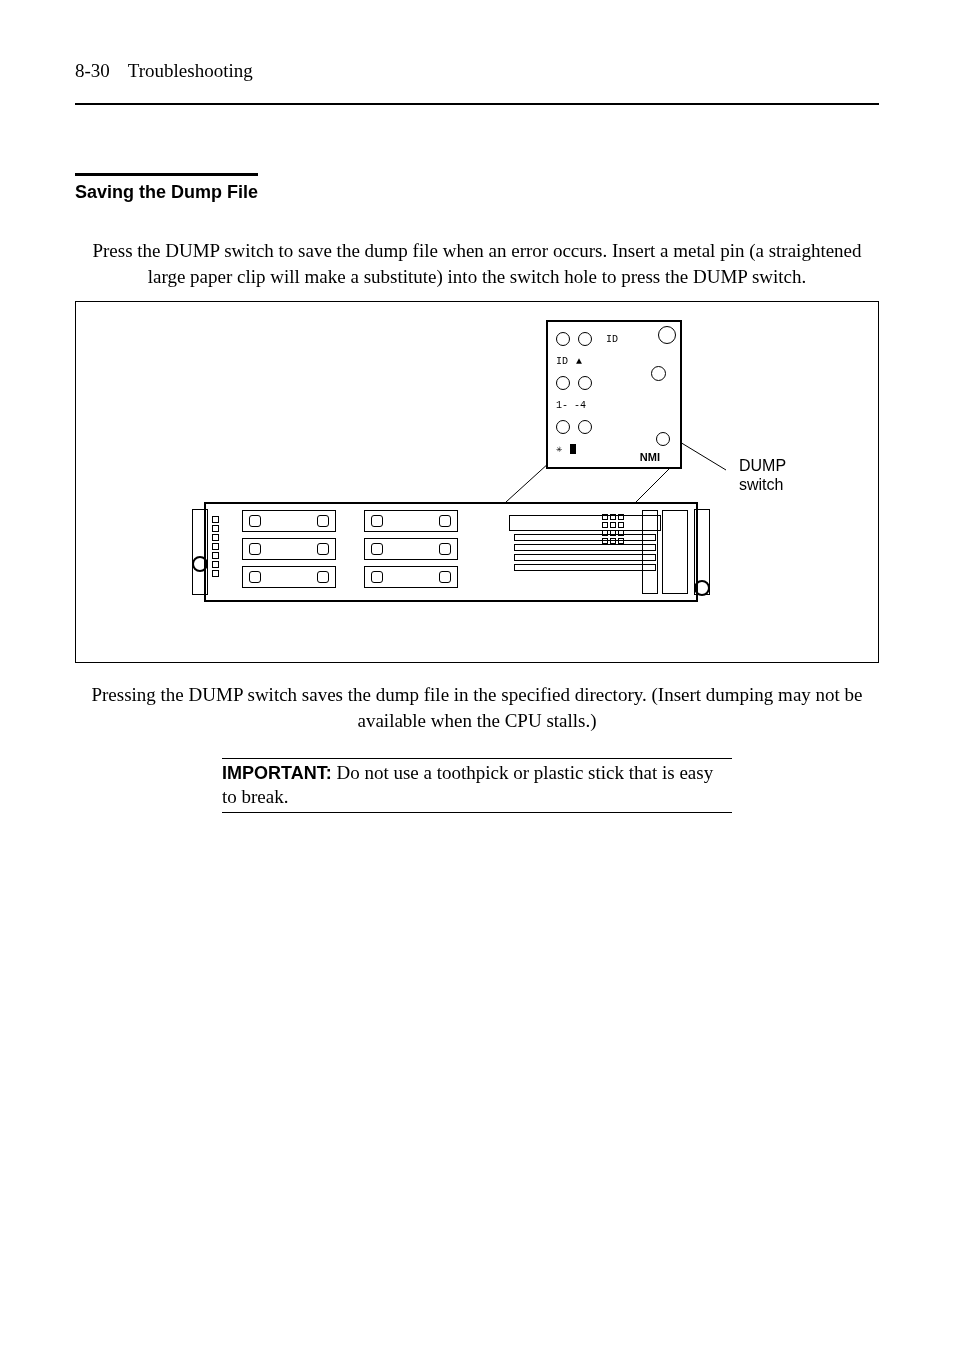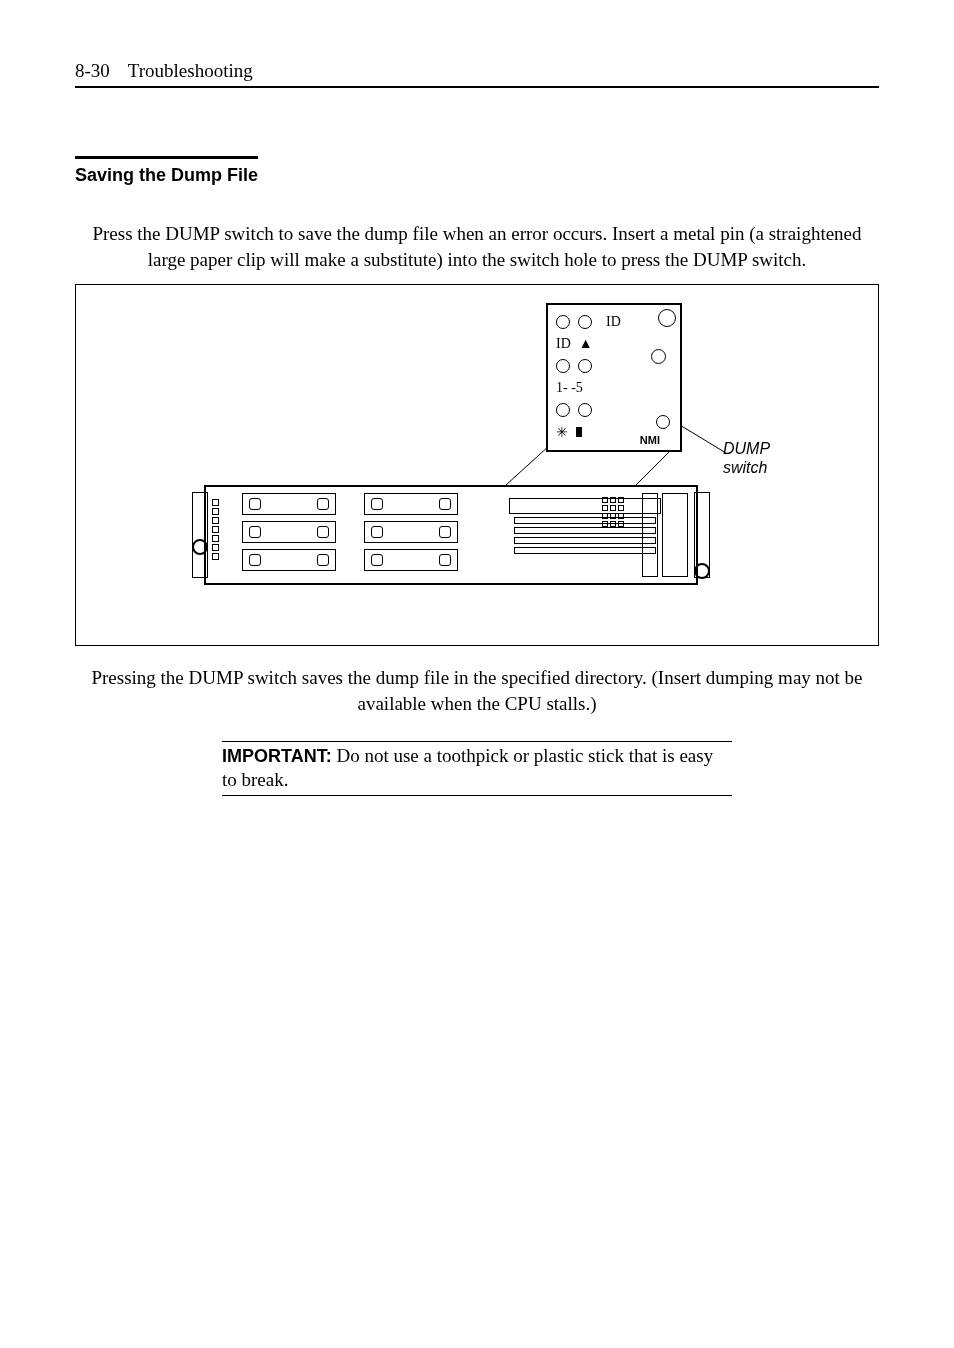--- a/index.html
+++ b/index.html
@@ -11,21 +11,21 @@
     width: 954px;
   }
   .page {
     padding: 60px 75px 40px 75px;
     box-sizing: border-box;
   }
   .header-row {
     display: flex;
     align-items: center;
     border-bottom: 2px solid #000;
-    padding-bottom: 4px;
+    padding-bottom: 21px;
     margin-bottom: 68px;
     font-size: 19px;
   }
   .header-num {
     margin-right: 18px;
   }
   .section-title {
     font-family: Arial, Helvetica, sans-serif;
     font-weight: bold;
     font-size: 18px;
@@ -65,21 +65,21 @@
     border: 2px solid #000;
     background: #fff;
   }
   .dump-label {
     position: absolute;
     font-family: Arial, Helvetica, sans-serif;
     font-size: 16px;
     line-height: 1.2;
     white-space: pre;
   }
-  .dump-label-pos { top: 154px; left: 647px; font-style: italic; }
+  .dump-label-pos { top: 154px; left: 663px; }
   .important-box {
     margin: 24px auto 8px auto;
     width: 510px;
     border-top: 1px solid #000;
     border-bottom: 1px solid #000;
     padding: 2px 0;
   }
   .important-text {
     font-size: 19px;
     line-height: 1.3;
@@ -113,21 +113,21 @@
   .knob { position:absolute; width:12px; height:12px; border:2px solid #000; border-radius:50%;}
   .knob-l { left:-14px; top:52px;}
   .knob-r { right:-14px; bottom:4px;}
   
   .dp-inner { position:absolute; inset:8px; }
   .dp-row { display:flex; align-items:center; gap:8px; margin-bottom:4px; height:18px;}
   .circ { width:12px;height:12px;border:1.5px solid #000;border-radius:50%; }
   .dp-big { position:absolute; right:-4px; top:-4px; width:16px;height:16px;border:1.5px solid #000;border-radius:50%;}
   .dp-arrow { position:absolute; right:2px; top:102px; width:12px;height:12px;border:1.5px solid #000;border-radius:50%;}
   .dp-power { position:absolute; right:6px; top:36px; width:13px;height:13px;border:1.5px solid #000;border-radius:50%;}
-  .dp-ilabel { font-family:Liberation Serif, serif; font-size:14px;text-align:center; }
+  .dp-ilabel { font-family:Liberation Mono, monospace; font-size:10px;text-align:center; }
   .nmi-label { font-family:Arial,sans-serif; font-size:11px; font-weight:bold; position:absolute; bottom:4px; right:20px;}
 </style>
 </head>
 <body>
 
 <div class="page">
 
   <div class="header-row">
     <span class="header-num">8-30</span>
     <span>Troubleshooting</span>
@@ -156,21 +156,21 @@
           </div>
           <div class="dp-row">
             <span class="dp-ilabel">ID</span>
             <span class="dp-ilabel">▲</span>
           </div>
           <div class="dp-row">
             <span class="circ"></span>
             <span class="circ"></span>
           </div>
           <div class="dp-row">
-            <span class="dp-ilabel">1-    -5</span>
+            <span class="dp-ilabel">1-    -4</span>
             <span class="dp-power"></span>
           </div>
           <div class="dp-row">
             <span class="circ"></span>
             <span class="circ"></span>
           </div>
           <div class="dp-row">
             <span class="dp-ilabel">✳</span>
             <span style="width:6px;height:10px;background:#000;display:inline-block;"></span>
           </div>

